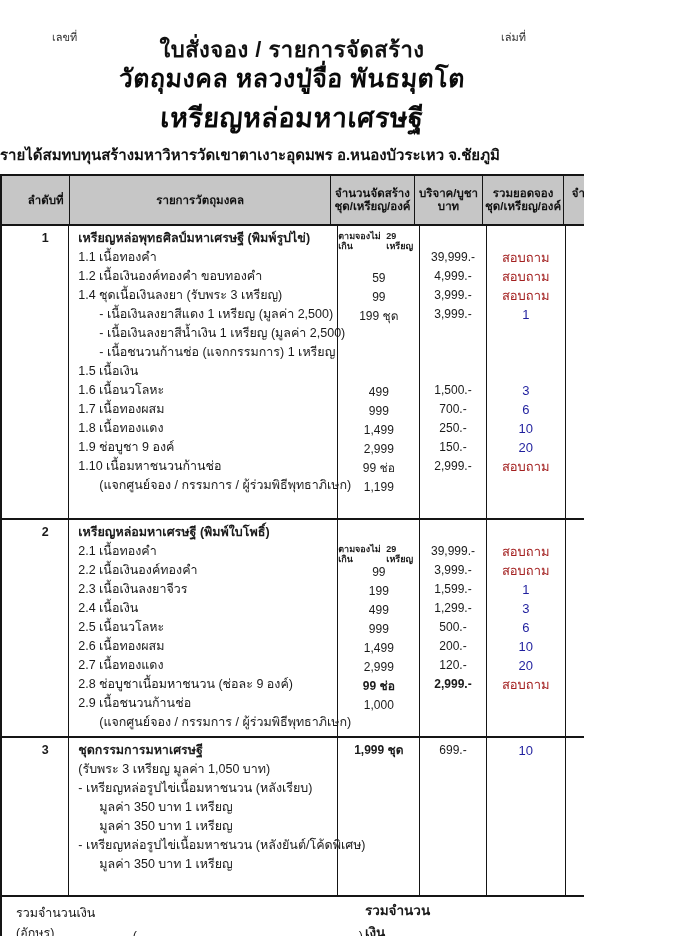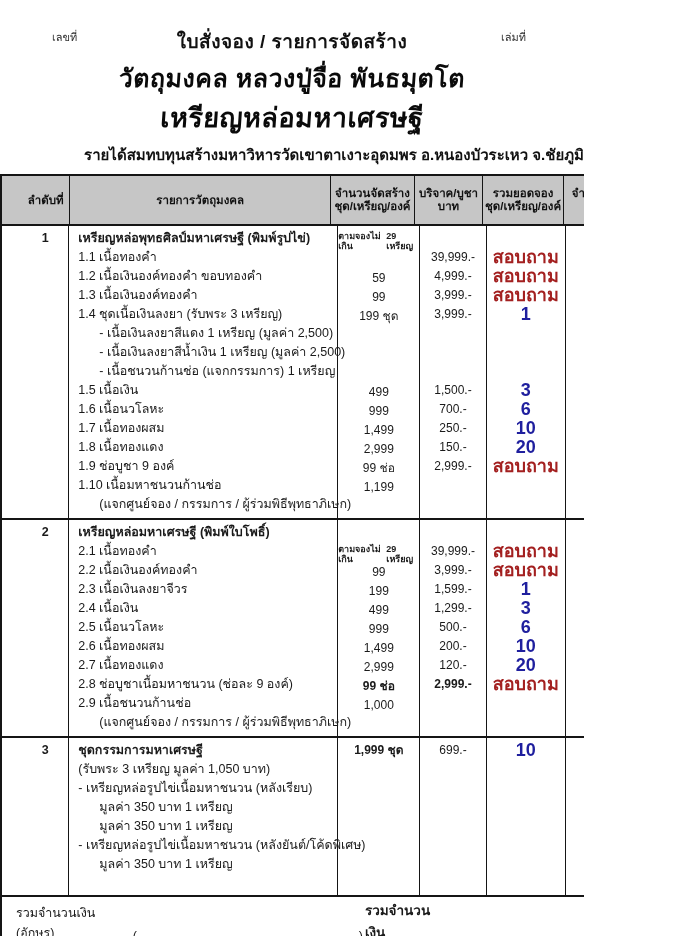--- a/index.html
+++ b/index.html
@@ -8,45 +8,45 @@
     font-family:"Liberation Sans","DejaVu Sans",sans-serif;
     color:#1a1a1a;-webkit-font-smoothing:antialiased;
   }
   .page{position:relative;width:584px;height:936px;overflow:hidden;
     background:linear-gradient(180deg,#ffffff 0%,#ffffff 93%,#f2f2f2 99%);}
   
   .top-row{position:relative;height:34px;margin-top:16px;}
   .corner-label{position:absolute;top:12px;font-size:11px;color:#333;}
   .corner-label.left{left:52px;}
   .corner-label.right{right:58px;}
-  .doc-title{position:absolute;left:0;right:0;top:0;margin:10px;text-align:center;
-    font-size:19px;font-weight:bold;color:#111;letter-spacing:.5px;}
+  .doc-title{position:absolute;left:0;right:0;top:0;margin:16px;text-align:center;
+    font-size:22px;font-weight:bold;color:#111;letter-spacing:.5px;}
   .subtitle1{text-align:center;font-size:25px;font-weight:bold;color:#0a0a0a;
     margin-top:8px;letter-spacing:.5px;transform:skewX(-4deg);}
   .subtitle2{text-align:center;font-size:27px;font-weight:bold;color:#0a0a0a;
     margin-top:-2px;letter-spacing:.5px;transform:skewX(-4deg);}
-  .subtitle3{text-align:right;font-size:15px;font-weight:bold;color:#111;margin-top:4px;}
+  .subtitle3{text-align:left;font-size:15px;font-weight:bold;color:#111;margin-top:4px;}
   
   .otable{width:630px;margin:7px auto 0 auto;border:2.5px solid #151515;background:#fff;}
   .thead{display:flex;background:#c6c6c6;border-bottom:2px solid #151515;height:48px;}
   .hcell{display:flex;flex-direction:column;align-items:center;justify-content:center;
     font-size:11.5px;font-weight:bold;line-height:13px;text-align:center;color:#101010;}
   .cell,.hcell{box-sizing:border-box;border-right:1.8px solid #151515;}
   .c0{width:50px;margin-left:20px;}.c1{width:269px;}.c2{width:87px;}.c3{width:70px;}.c4{width:84px;}
   .c5{width:70px;border-right:none;}
   .sec{display:flex;border-bottom:2px solid #151515;}
   .sec:last-of-type{border-bottom:none;}
   .cell{padding:3px 0 2px 0;}
   .ln{height:19px;line-height:19px;font-size:12.5px;white-space:nowrap;overflow:visible;}
   .no{text-align:center;font-weight:bold;}
   .item{padding-left:9px;}
   .item.ind{padding-left:30px;}
   .b{font-weight:bold;}
   .qty,.price,.res{text-align:center;font-size:12px;}
-  .res{font-weight:bold;font-size:18px;}
+  .res{font-weight:normal;font-size:13px;}
   .res.red{color:var(--red);}
   .res.blue{color:var(--blue);}
   .qty-small{height:19px;display:flex;flex-direction:row;align-items:center;
     justify-content:flex-start;margin-top:2px;}
   .qty-small div{font-size:9px;font-weight:bold;line-height:10px;}
   
   .tfoot{height:46px;display:flex;align-items:flex-end;padding:0 10px 7px 14px;
     font-size:12.5px;border-top:2px solid #151515;}
   .tfoot .lbl{margin-right:4px;}
   .blank{display:inline-block;border-bottom:1.6px solid #2a2a2a;height:13px;}
@@ -111,21 +111,20 @@
             <div class="ln no"></div>
             <div class="ln no"></div>
             <div class="ln no"></div>
             <div class="ln no"></div>
             <div class="ln no"></div>
           </div>
           <div class="cell c1">
             <div class="ln item b">เหรียญหล่อพุทธศิลป์มหาเศรษฐี (พิมพ์รูปไข่)</div>
             <div class="ln item">1.1  เนื้อทองคำ</div>
             <div class="ln item">1.2  เนื้อเงินองค์ทองคำ ขอบทองคำ</div>
-            <div class="ln item">1.3  เนื้อเงินองค์ทองคำ</div>
             <div class="ln item">1.4  ชุดเนื้อเงินลงยา (รับพระ 3 เหรียญ)</div>
             <div class="ln item ind">- เนื้อเงินลงยาสีแดง 1 เหรียญ (มูลค่า 2,500)</div>
             <div class="ln item ind">- เนื้อเงินลงยาสีน้ำเงิน 1 เหรียญ (มูลค่า 2,500)</div>
             <div class="ln item ind">- เนื้อชนวนก้านช่อ (แจกกรรมการ) 1 เหรียญ</div>
             <div class="ln item">1.5  เนื้อเงิน</div>
             <div class="ln item">1.6  เนื้อนวโลหะ</div>
             <div class="ln item">1.7  เนื้อทองผสม</div>
             <div class="ln item">1.8  เนื้อทองแดง</div>
             <div class="ln item">1.9  ช่อบูชา 9 องค์</div>
             <div class="ln item">1.10 เนื้อมหาชนวนก้านช่อ</div>

